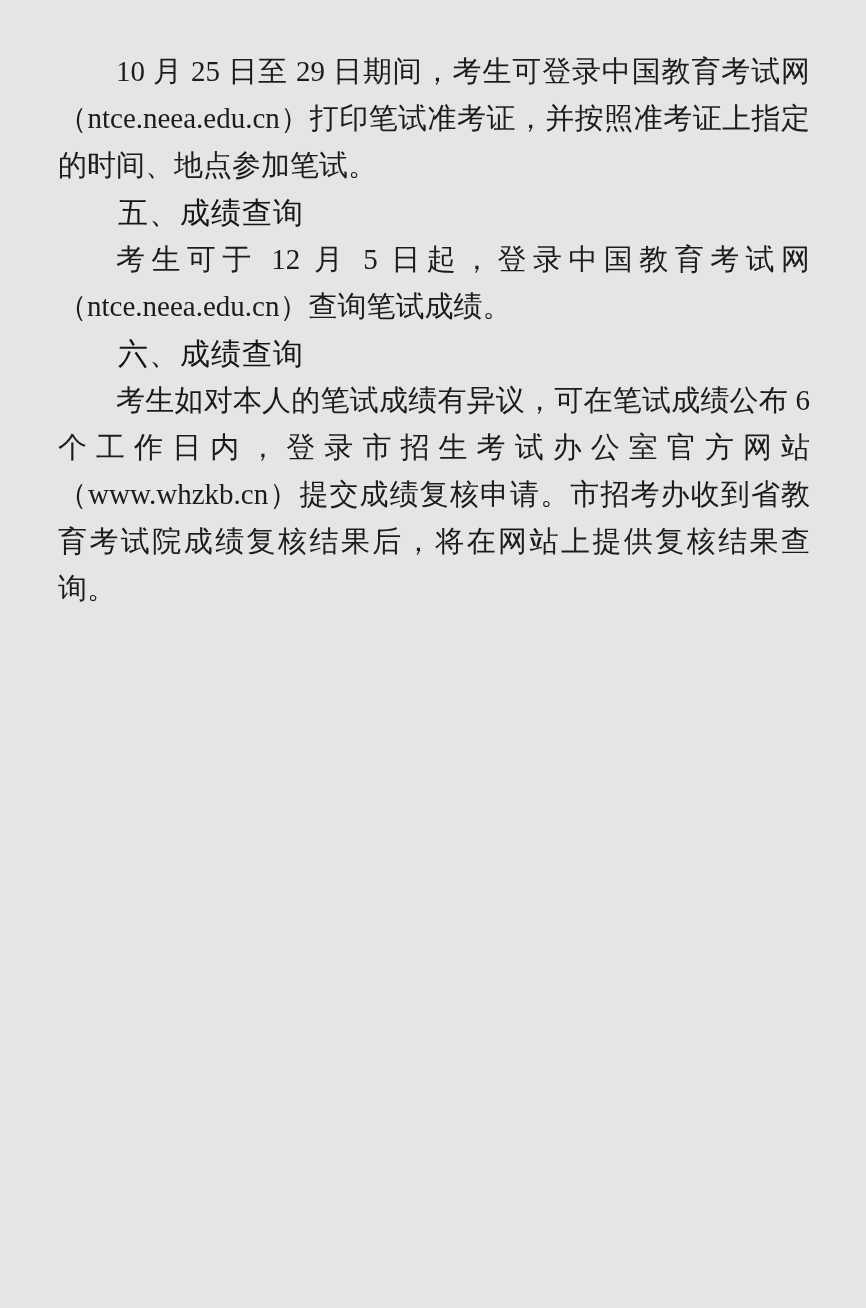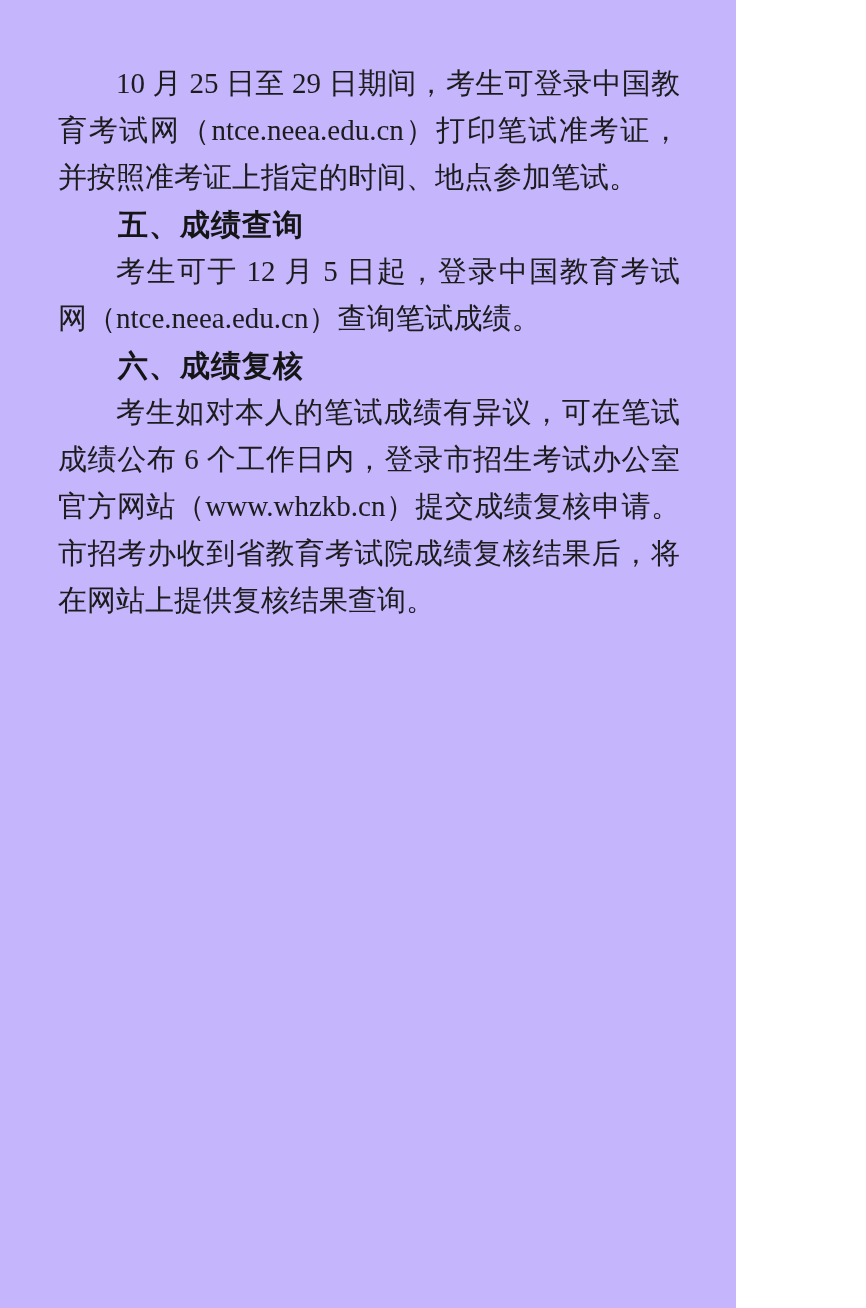--- a/index.html
+++ b/index.html
@@ -2,59 +2,59 @@
 <html><head>
 <meta charset="utf-8">
 <style>
   html, body {
     margin: 0;
     padding: 0;
     background: #ffffff;
   }
   .page {
     position: relative;
-    width: 736px;
+    width: 866px;
     height: 1308px;
-    background: #c4b5fd;
+    background: #e5e5e5;
     box-sizing: border-box;
-    padding: 60px 56px 0 58px;
+    padding: 48px 56px 0 58px;
     overflow: hidden;
   }
   .para {
     font-family: "Liberation Serif", "DejaVu Serif", serif;
     font-size: 29px;
     line-height: 47px;
     color: #1c1c1c;
     text-align: justify;
     text-justify: inter-character;
     text-indent: 2em;
     margin: 0;
     word-break: normal;
   }
   .heading {
     font-family: "Liberation Sans", "DejaVu Sans", sans-serif;
-    font-weight: 700;
+    font-weight: 400;
     font-size: 30px;
     line-height: 47px;
     color: #151515;
     text-indent: 2em;
     margin: 0;
     letter-spacing: 1px;
   }
 </style>
 </head>
 <body>
 
 <div class="page">
   <p class="para">10 月 25 日至 29 日期间，考生可登录中国教育考试网（ntce.neea.edu.cn）打印笔试准考证，并按照准考证上指定的时间、地点参加笔试。</p>
 
   <p class="heading">五、成绩查询</p>
 
   <p class="para">考生可于 12 月 5 日起，登录中国教育考试网（ntce.neea.edu.cn）查询笔试成绩。</p>
 
-  <p class="heading">六、成绩复核</p>
+  <p class="heading">六、成绩查询</p>
 
   <p class="para">考生如对本人的笔试成绩有异议，可在笔试成绩公布 6 个工作日内，登录市招生考试办公室官方网站（www.whzkb.cn）提交成绩复核申请。市招考办收到省教育考试院成绩复核结果后，将在网站上提供复核结果查询。</p>
 
 
 
 
 </div>
 
 </body></html>

